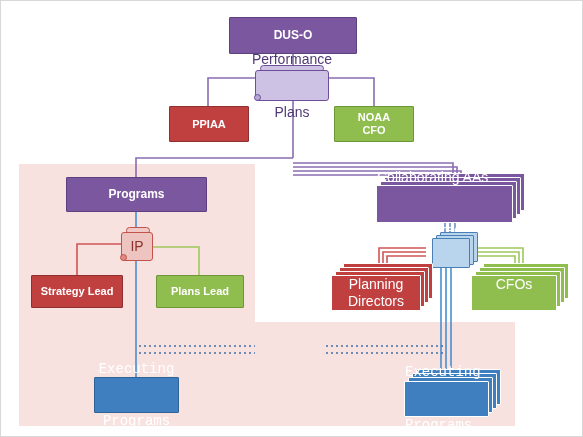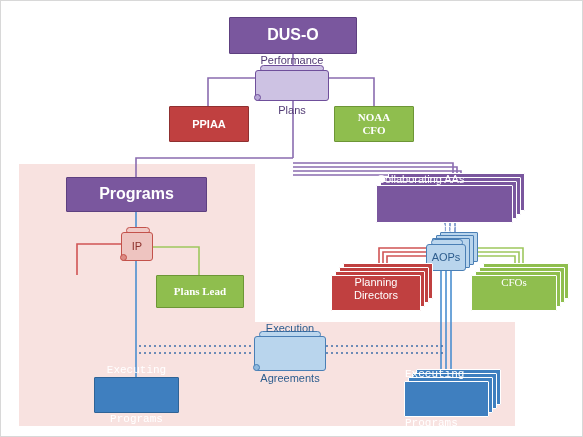--- a/index.html
+++ b/index.html
@@ -13,21 +13,21 @@
   .region{position:absolute;background:#f8e2e0;}
   svg.wires{position:absolute;left:0;top:0;width:583px;height:437px;overflow:visible;}
   .node{position:absolute;box-sizing:border-box;display:flex;align-items:center;
         justify-content:center;text-align:center;line-height:1.15;}
   .node span{display:block;pointer-events:none;}
 
   
   .rect{border:1.4px solid;border-radius:1px;}
   .purple{background:#7a579e;border-color:#5e4080;color:#ffffff;}
   .red{background:#c04040;border-color:#8f3030;color:#ffffff;}
-  .green{background:#8fbe4e;border-color:#6d9636;color:#ffffff;font-family:Liberation Serif, serif;}
+  .green{background:#8fbe4e;border-color:#6d9636;color:#ffffff;}
   .blue{background:#3f7fbf;border-color:#2f6396;color:#ffffff;font-family:Liberation Mono, monospace;}
 
   
   .stack{position:absolute;}
   .stack .layer{position:absolute;border:1.4px solid;border-radius:1px;box-sizing:border-box;}
   .stack .front{position:absolute;left:0;border:1.4px solid;border-radius:1px;
                 box-sizing:border-box;display:flex;align-items:flex-start;
                 justify-content:center;text-align:center;line-height:1.2;}
 
   
@@ -46,23 +46,23 @@
 
   .doc.ip .bar{background:#f0c9c6;border-color:#c3524b;}
   .doc.ip .body{background:#eec4c0;border-color:#c3524b;color:#8d322c;}
   .doc.ip .knob{background:#dc8b84;border-color:#c3524b;}
 
   .doc.ea .bar{background:#bcd7ee;border-color:#4a7fb5;}
   .doc.ea .body{background:#b9d5ed;border-color:#4a7fb5;color:#2d5d8e;}
   .doc.ea .knob{background:#8fb9de;border-color:#4a7fb5;}
 
   .t-b{font-weight:bold;}
-  .fs12{font-size:16px;}
+  .fs12{font-size:12px;}
   .fs11{font-size:11px;}
-  .fs9{font-size:11px;gap:36px;}
+  .fs9{font-size:14px;gap:36px;}
 </style>
 </head>
 <body>
 
 <div id="stage">
 
   <div class="region" style="left:18px;top:163px;width:236px;height:160px;"></div>
   <div class="region" style="left:18px;top:321px;width:496px;height:104px;"></div>
 
   <svg class="wires" viewBox="0 0 583 437">
@@ -142,74 +142,62 @@
   </div>
 
   <div class="doc ip" style="left:120px;top:226px;width:32px;height:34px;">
     <div class="bar" style="width:24px;"></div>
     <div class="body fs9" style="width:32px;height:29px;">
       <span>IP</span>
     </div>
     <div class="knob" style="left:-1px;top:27px;"></div>
   </div>
 
+  <div class="node rect red fs11 t-b" style="left:30px;top:274px;width:92px;height:33px;">
+    <span>Strategy Lead</span>
+  </div>
 
   <div class="node rect green fs11 t-b" style="left:155px;top:274px;width:88px;height:33px;">
     <span>Plans Lead</span>
   </div>
 
   <div class="stack" style="left:375px;top:172px;width:152px;height:45px;">
     <div class="layer purple" style="left:12px;top:0px;width:137px;height:38px;"></div>
     <div class="layer purple" style="left:8px;top:4px;width:137px;height:38px;"></div>
     <div class="layer purple" style="left:4px;top:8px;width:137px;height:38px;"></div>
     <div class="front purple fs9" style="top:12px;width:137px;height:38px;flex-direction:column;">
       <span>Collaborating AAs</span>
       <span>and SO Directors</span>
     </div>
   </div>
 
   <div class="stack" style="left:425px;top:231px;width:56px;height:38px;">
     <div class="layer" style="left:14px;top:0px;width:38px;height:30px;background:#b9d5ed;border-color:#4a7fb5;"></div>
     <div class="layer" style="left:10px;top:3px;width:38px;height:30px;background:#b9d5ed;border-color:#4a7fb5;"></div>
     <div class="layer" style="left:6px;top:6px;width:38px;height:30px;background:#b9d5ed;border-color:#4a7fb5;"></div>
-    <div class="doc ea" style="left:0px;top:7px;width:40px;height:32px;">
-      <div class="bar" style="width:32px;"></div>
-      <div class="body fs9" style="width:40px;height:27px;">
-        <span>AOPs</span>
-      </div>
-      <div class="knob" style="left:-1px;top:25px;"></div>
-    </div>
   </div>
 
   <div class="stack" style="left:470px;top:262px;width:104px;height:50px;">
     <div class="layer green" style="left:12px;top:0px;width:86px;height:36px;"></div>
     <div class="layer green" style="left:8px;top:4px;width:86px;height:36px;"></div>
     <div class="layer green" style="left:4px;top:8px;width:86px;height:36px;"></div>
     <div class="front green fs9" style="top:12px;width:86px;height:36px;">
       <span>CFOs</span>
     </div>
   </div>
 
   <div class="stack" style="left:330px;top:262px;width:110px;height:50px;">
     <div class="layer red" style="left:12px;top:0px;width:90px;height:36px;"></div>
     <div class="layer red" style="left:8px;top:4px;width:90px;height:36px;"></div>
     <div class="layer red" style="left:4px;top:8px;width:90px;height:36px;"></div>
     <div class="front red fs9" style="top:12px;width:90px;height:36px;">
       <span>Planning Directors</span>
     </div>
   </div>
 
-  <div class="doc ea" style="left:253px;top:330px;width:72px;height:40px;">
-    <div class="bar" style="width:62px;"></div>
-    <div class="body fs9" style="width:72px;height:35px;flex-direction:column;">
-      <span>Execution</span>
-      <span>Agreements</span>
-    </div>
-    <div class="knob" style="left:-1px;top:33px;"></div>
-  </div>
 
   <div class="node rect blue fs9" style="left:93px;top:376px;width:85px;height:36px;flex-direction:column;">
     <span>Executing</span>
     <span>Programs</span>
   </div>
 
   <div class="stack" style="left:403px;top:368px;width:106px;height:52px;">
     <div class="layer blue" style="left:12px;top:0px;width:85px;height:36px;"></div>
     <div class="layer blue" style="left:8px;top:4px;width:85px;height:36px;"></div>
     <div class="layer blue" style="left:4px;top:8px;width:85px;height:36px;"></div>

